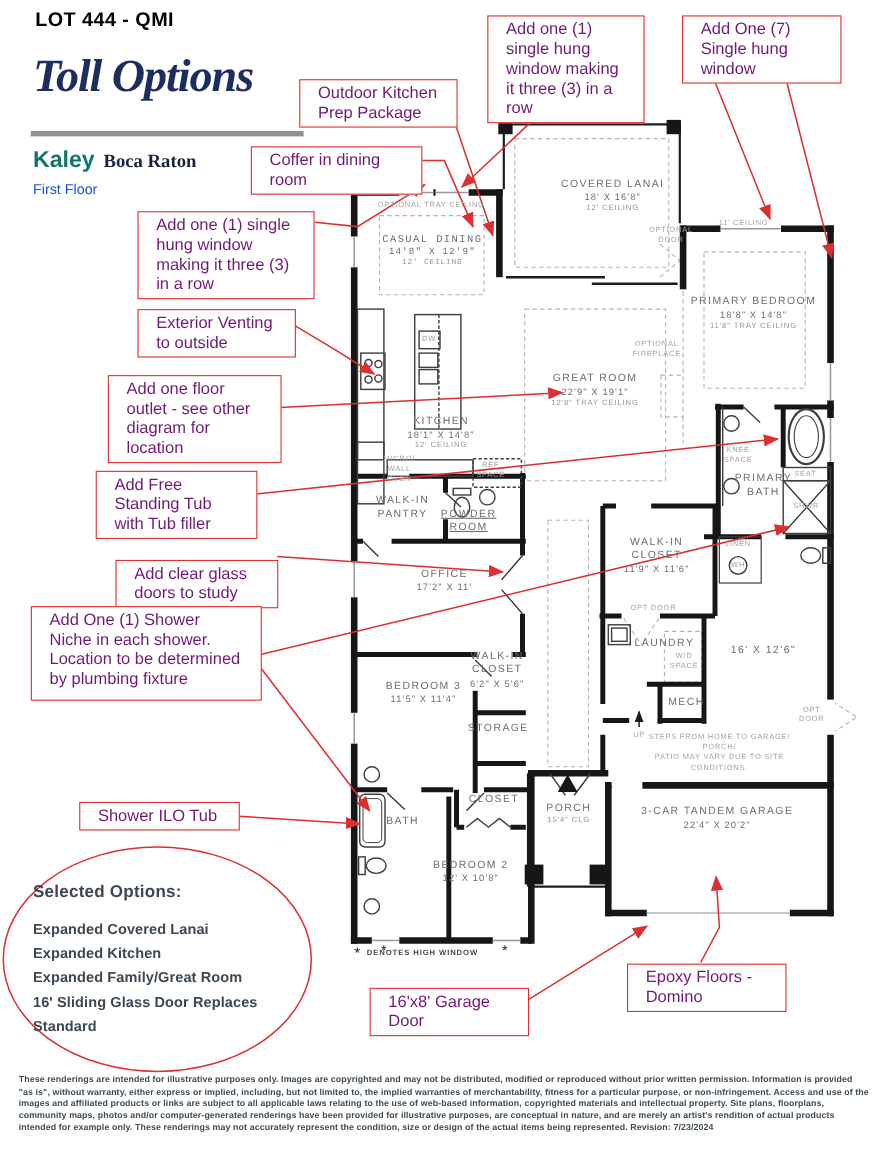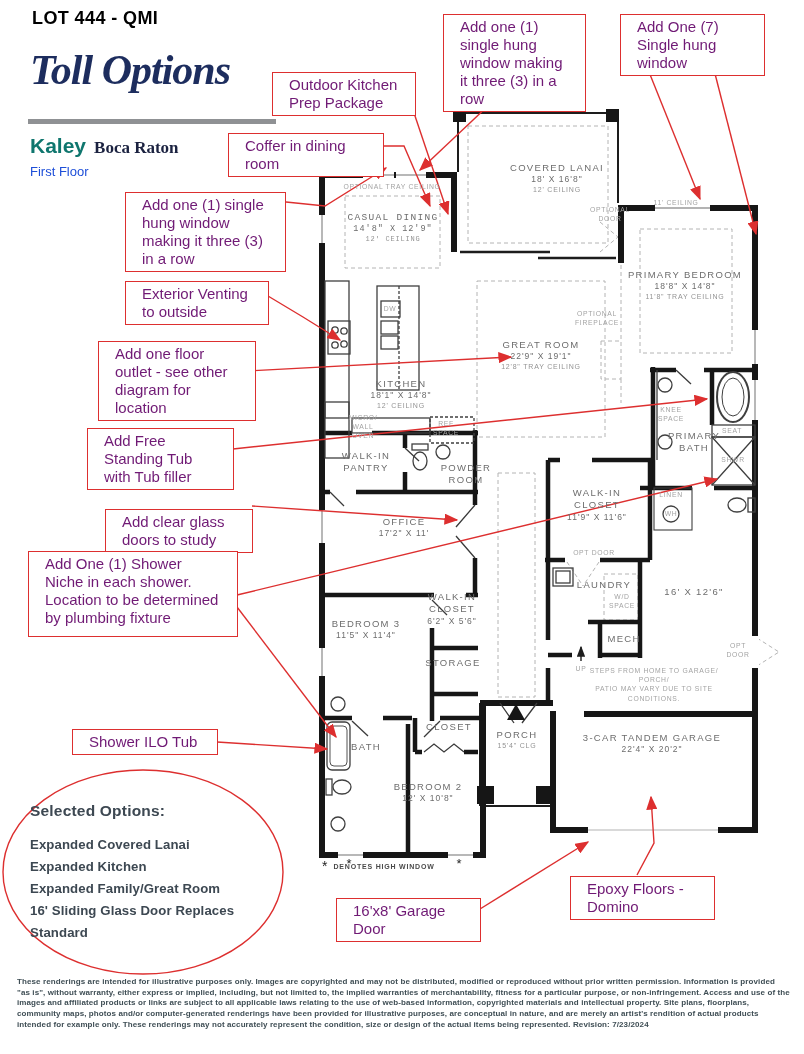--- a/index.html
+++ b/index.html
@@ -235,32 +235,32 @@
   <div class="floor-label">First Floor</div>
 
   <div class="overlay" id="room-labels">
       <div class="room-label" style="left: 557px; top: 178px;"><div class="room-name">COVERED LANAI</div><div class="room-dims">18' X 16'8"</div><div class="room-sub">12' CEILING</div></div>
       <div class="room-label" style="left: 393px; top: 228px; font-family: Liberation Mono, monospace;"><div class="room-name">CASUAL DINING</div><div class="room-dims">14'8" X 12'9"</div><div class="room-sub">12' CEILING</div></div>
       <div class="room-label" style="left: 685px; top: 285px;"><div class="room-name">PRIMARY BEDROOM</div><div class="room-dims">18'8" X 14'8"</div><div class="room-sub">11'8" TRAY CEILING</div></div>
       <div class="room-label" style="left: 541px; top: 355px;"><div class="room-name">GREAT ROOM</div><div class="room-dims">22'9" X 19'1"</div><div class="room-sub">12'8" TRAY CEILING</div></div>
       <div class="room-label" style="left: 401px; top: 394px;"><div class="room-name">KITCHEN</div><div class="room-dims">18'1" X 14'8"</div><div class="room-sub">12' CEILING</div></div>
       <div class="room-label" style="left: 366px; top: 462px;"><div class="room-name">WALK-IN
 PANTRY</div></div>
-      <div class="room-label" style="left: 466px; top: 474px;"><div class="room-name">POWDER
+      <div class="room-label" style="left: 426px; top: 474px; text-decoration: underline;"><div class="room-name">POWDER
 ROOM</div></div>
       <div class="room-label" style="left: 694px; top: 442px;"><div class="room-name">PRIMARY
 BATH</div></div>
       <div class="room-label" style="left: 404px; top: 528px;"><div class="room-name">OFFICE</div><div class="room-dims">17'2" X 11'</div></div>
       <div class="room-label" style="left: 597px; top: 505px;"><div class="room-name">WALK-IN
 CLOSET</div><div class="room-dims">11'9" X 11'6"</div></div>
       <div class="room-label" style="left: 604px; top: 585px;"><div class="room-name">LAUNDRY</div></div>
       <div class="room-label" style="left: 694px; top: 592px;"><div class="room-name">16' X 12'6"</div></div>
       <div class="room-label" style="left: 452px; top: 609px;"><div class="room-name">WALK-IN
 CLOSET</div><div class="room-dims">6'2" X 5'6"</div></div>
-      <div class="room-label" style="left: 366px; top: 630px; text-align: center;"><div class="room-name">BEDROOM 3</div><div class="room-dims">11'5" X 11'4"</div></div>
+      <div class="room-label" style="left: 385px; top: 630px; text-align: center;"><div class="room-name">BEDROOM 3</div><div class="room-dims">11'5" X 11'4"</div></div>
       <div class="room-label" style="left: 453px; top: 663px;"><div class="room-name">STORAGE</div></div>
       <div class="room-label" style="left: 624px; top: 639px;"><div class="room-name">MECH</div></div>
       <div class="room-label" style="left: 449px; top: 727px;"><div class="room-name">CLOSET</div></div>
       <div class="room-label" style="left: 366px; top: 747px;"><div class="room-name">BATH</div></div>
       <div class="room-label" style="left: 428px; top: 793px;"><div class="room-name">BEDROOM 2</div><div class="room-dims">12' X 10'8"</div></div>
       <div class="room-label" style="left: 517px; top: 740px;"><div class="room-name">PORCH</div><div class="room-sub">15'4" CLG</div></div>
       <div class="room-label" style="left: 652px; top: 744px;"><div class="room-name">3-CAR TANDEM GARAGE</div><div class="room-dims">22'4" X 20'2"</div></div>
       <div class="small-label" style="left: 392px; top: 187px;">OPTIONAL TRAY CEILING</div>
       <div class="small-label" style="left: 676px; top: 203px;">11' CEILING</div>
       <div class="small-label" style="left: 610px; top: 214px;">OPTIONAL

